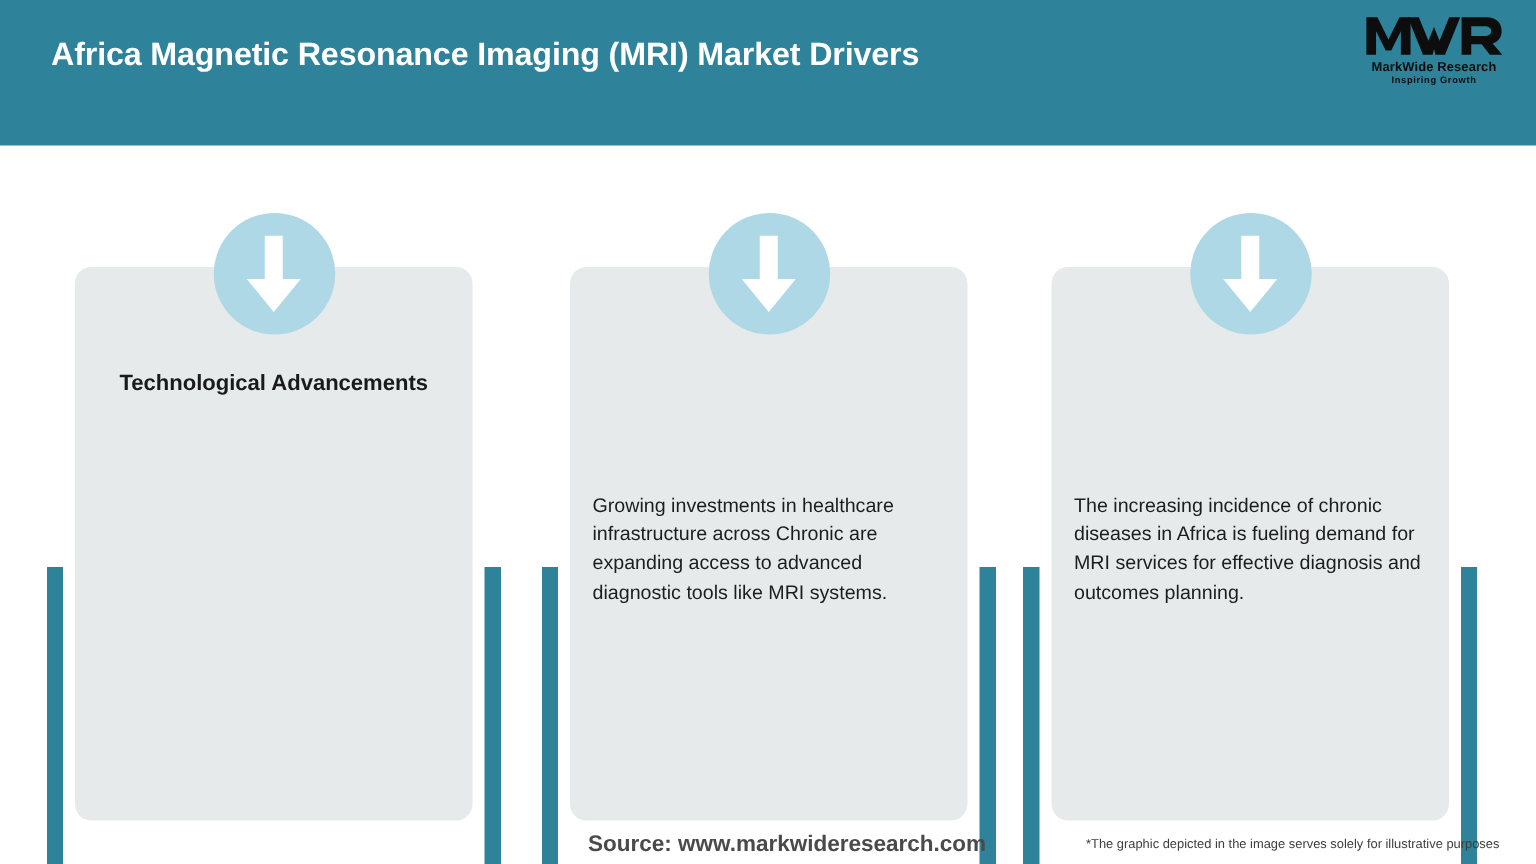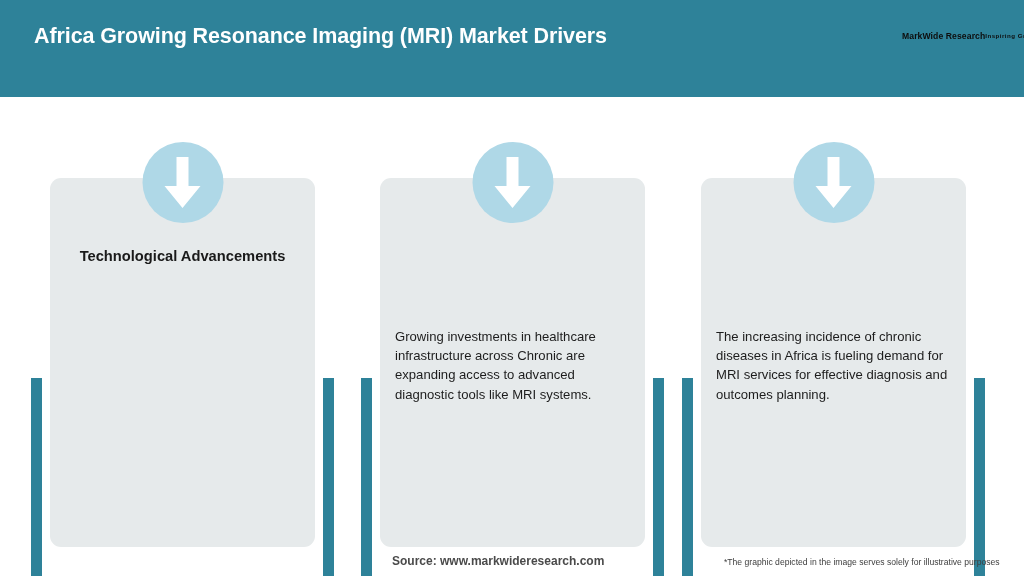--- a/index.html
+++ b/index.html
@@ -37,21 +37,21 @@
   }
 
   
   .logo {
     position: absolute;
     right: 14px;
     top: 9px;
     width: 108px;
     height: 54px;
     display: flex;
-    flex-direction: row;
+    flex-direction: column;
     align-items: center;
     justify-content: flex-start;
   }
   .logo-mark {
     width: 92px;
     height: 30px;
     display: block;
   }
   .logo-name {
     font-size: 8.6px;
@@ -157,39 +157,39 @@
     color: #1d1d1d;
     line-height: 1.47;
     z-index: 4;
   }
 
   
   .footer-source {
     position: absolute;
     left: 392px;
     top: 554px;
-    font-size: 12px;
+    font-size: 15px;
     font-weight: bold;
     color: #4a4a4a;
     white-space: nowrap;
   }
   .footer-note {
     position: absolute;
     left: 724px;
     top: 557px;
     font-size: 8.6px;
     color: #3d3d3d;
     white-space: nowrap;
   }
 </style>
 </head>
 <body>
 
 <div class="header">
-  <div class="header-title">Africa Growing Resonance Imaging (MRI) Market Drivers</div>
+  <div class="header-title">Africa Magnetic Resonance Imaging (MRI) Market Drivers</div>
 
   <div class="logo">
     <svg class="logo-mark" viewBox="0 0 200 62">
       <g fill="#0d0d0d">
 
         <polygon points="2,58 2,4 18,4 34,36 50,4 66,4 66,58 52,58 52,24 38,52 30,52 16,24 16,58"></polygon>
 
         <polygon points="62,4 78,4 92,38 100,18 108,38 122,4 138,4 116,58 102,58 100,50 98,58 84,58"></polygon>
 
         <path d="M140,4 L176,4 C190,4 198,12 198,24 C198,33 193,39 185,42 L199,58 L181,58 L169,43 L154,43 L154,58 L140,58 Z

